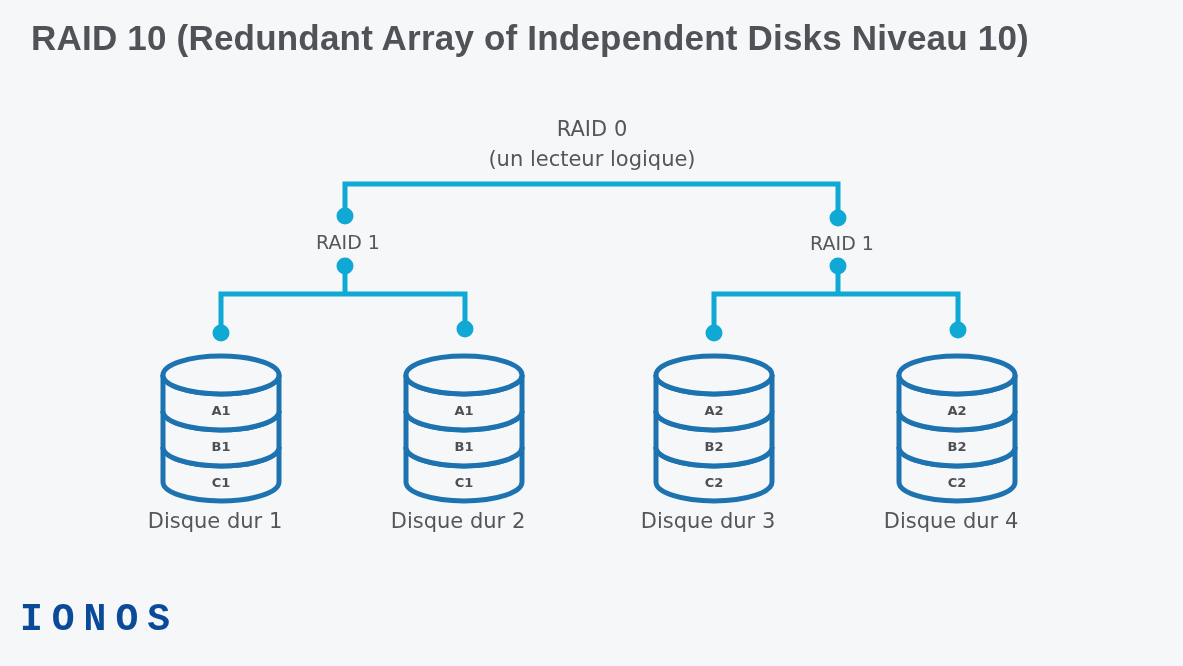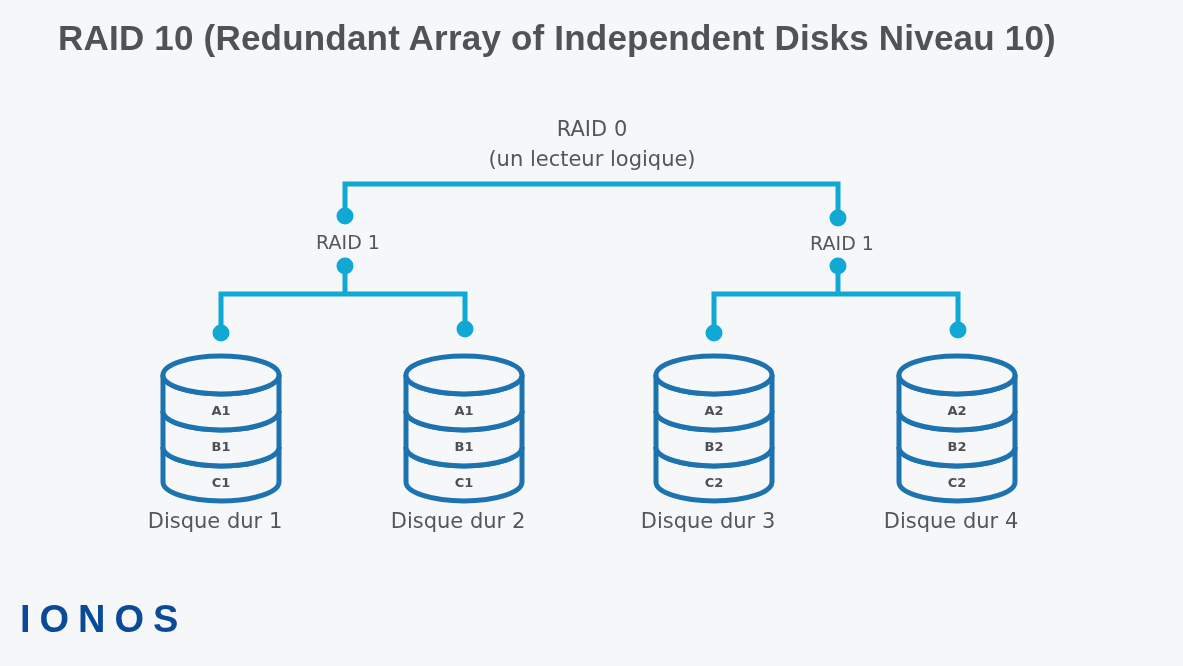--- a/index.html
+++ b/index.html
@@ -9,34 +9,33 @@
     position: relative;
     font-family: "Liberation Sans", "DejaVu Sans", sans-serif;
     color: #54565a;
   }
   .title {
     position: absolute; left: 0; top: 18px; width: 1060px;
     text-align: center;
     font-family: "Liberation Sans", sans-serif;
     font-weight: bold; font-size: 35px; letter-spacing: 0.2px;
     color: #505257;
-    padding-left: 27px;
   }
   svg.diagram { position: absolute; left: 0; top: 0; }
   .label {
     font-family: "DejaVu Sans", sans-serif;
     fill: #54565a;
   }
   .raid0 { font-size: 21px; }
   .raid1 { font-size: 19px; }
   .disk-label { font-size: 21px; }
   .block-label { font-family: "DejaVu Sans", sans-serif; font-weight: bold; font-size: 13px; fill: #4d4f54; }
   .logo {
     position: absolute; left: 20px; top: 598px;
-    font-family: Liberation Sans, sans-serif;
+    font-family: Liberation Mono, monospace;
     font-weight: bold; font-size: 38px; letter-spacing: 9px;
     color: #0b4a98;
   }
 </style>
 </head>
 <body>
 
 <div class="title">RAID 10 (Redundant Array of Independent Disks Niveau 10)</div>
 
 <svg class="diagram" width="1183" height="666" viewBox="0 0 1183 666">

